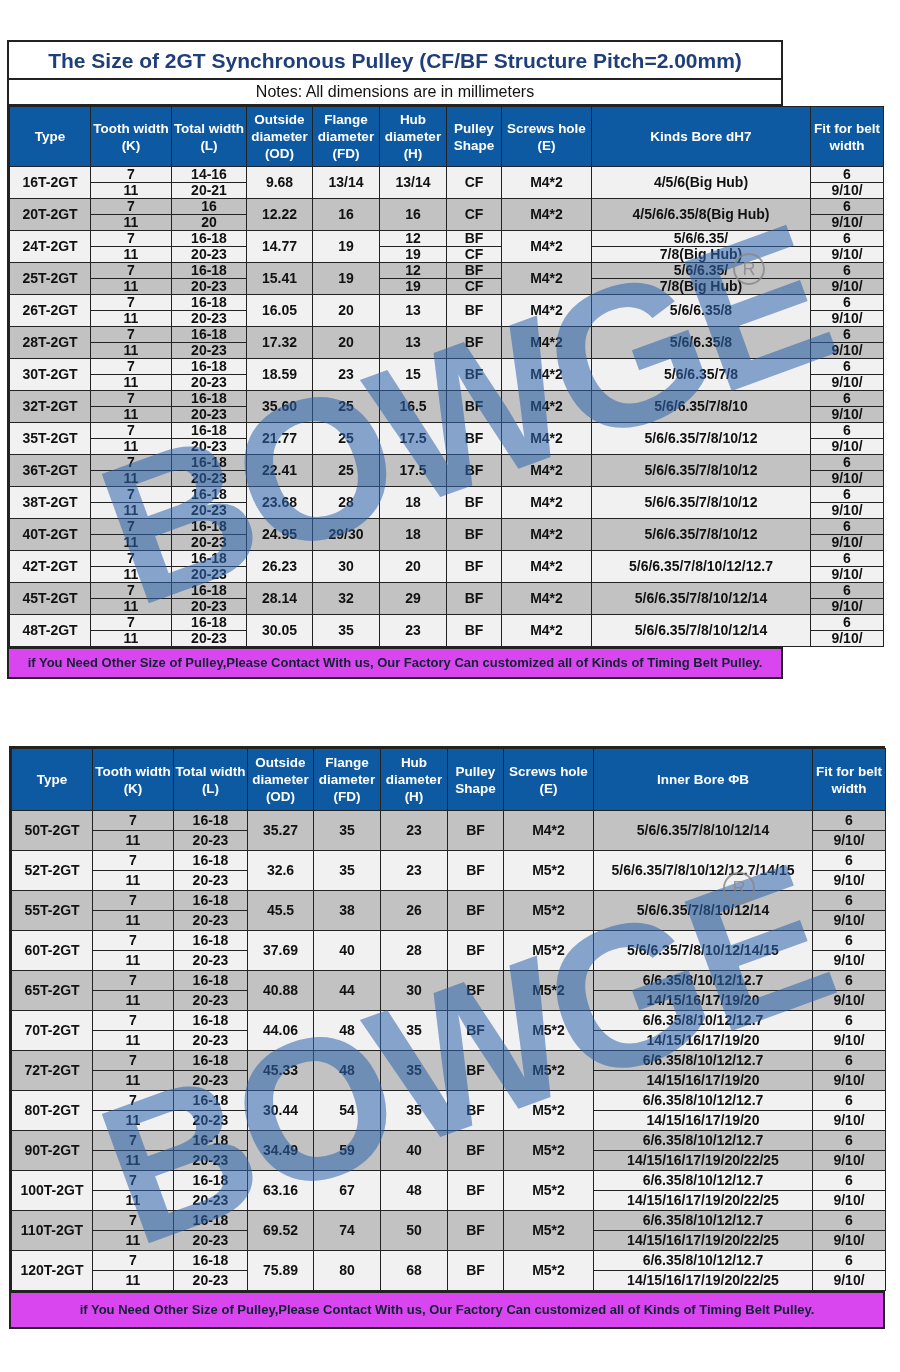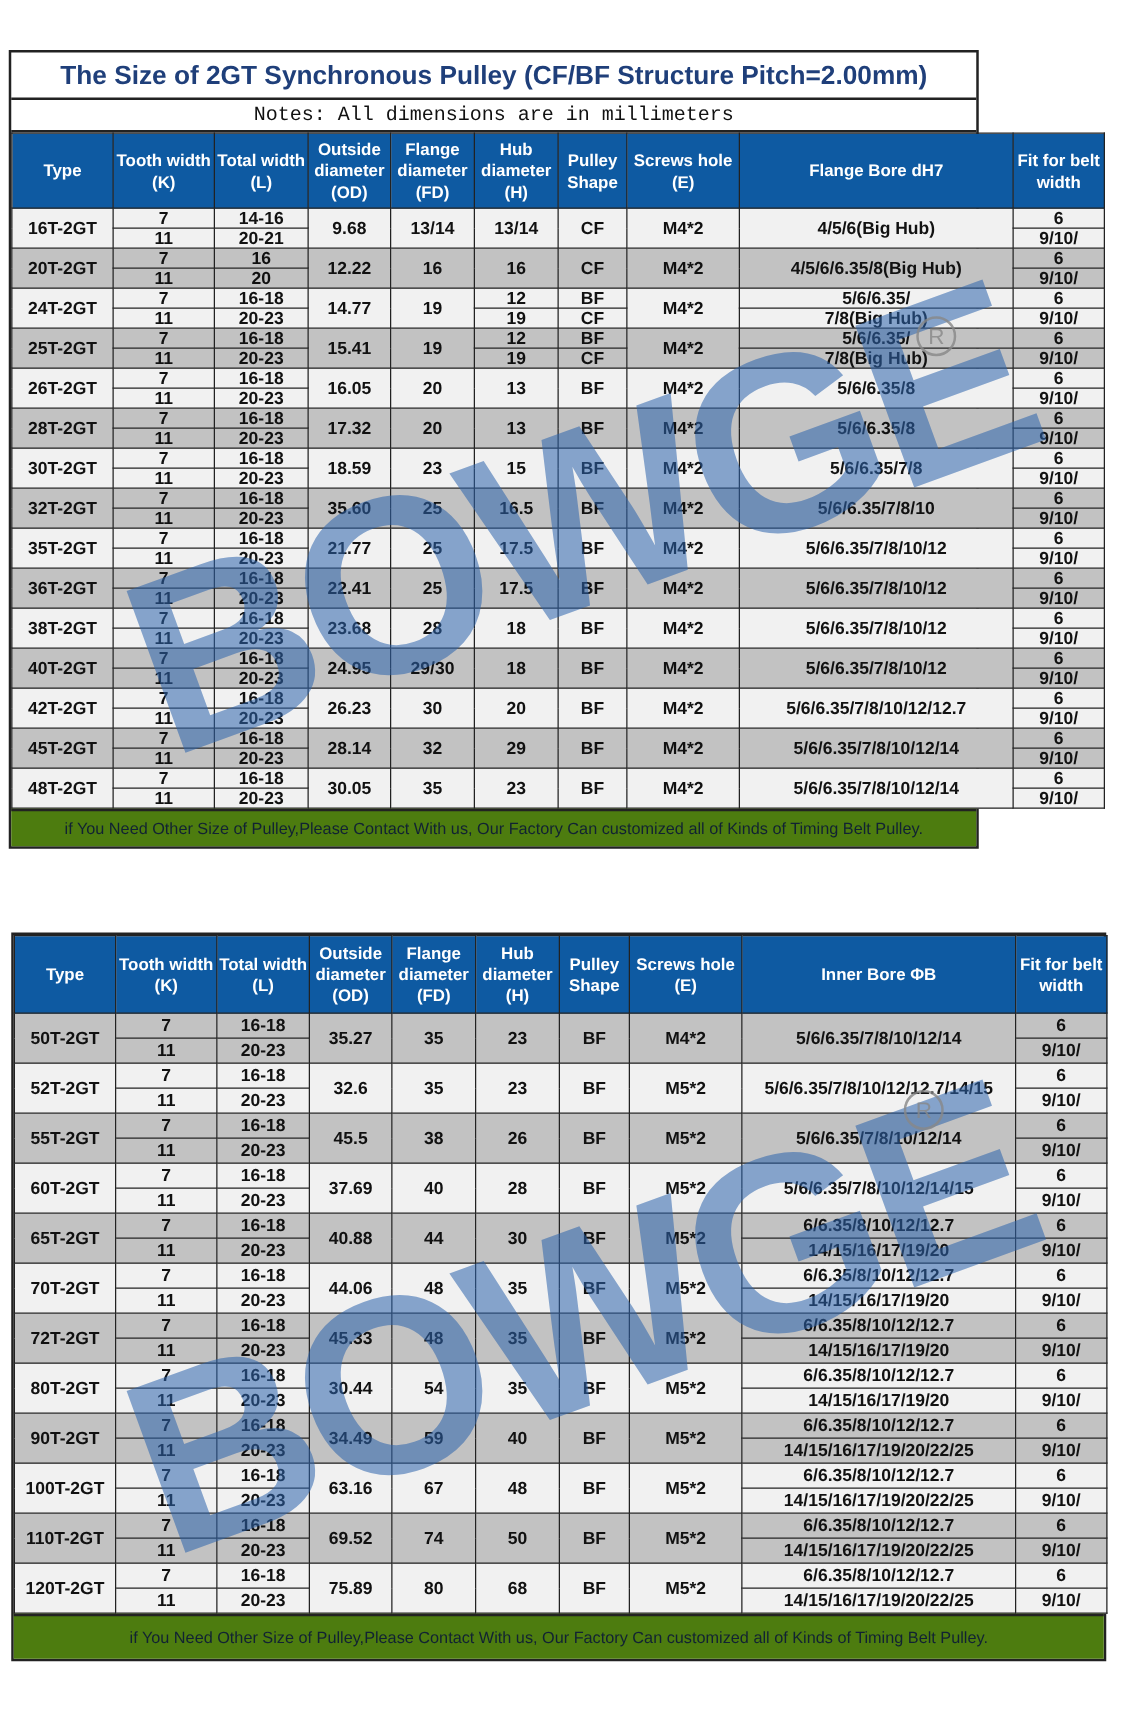--- a/index.html
+++ b/index.html
@@ -1,28 +1,28 @@
 <!DOCTYPE html>
 <html><head>
 <meta charset="utf-8">
 <style>
   html,body{margin:0;padding:0;background:#fff;}
   body{width:900px;height:1372px;position:relative;overflow:hidden;font-family:"Liberation Sans",sans-serif;color:#111;}
   .tbl-wrap{position:absolute;left:7px;width:776px;border:2px solid #222;box-sizing:border-box;background:#fff;}
   #t1{top:40px;}
   #t2{top:746px;left:9px;width:876px;}
   .title{height:36px;line-height:38px;text-align:center;color:#1f3f7a;font-weight:bold;font-size:21px;border-bottom:2px solid #222;}
-  .notes{height:24px;line-height:24px;text-align:center;font-size:16px;border-bottom:2px solid #222;font-family:Liberation Mono, monospace;}
+  .notes{height:24px;line-height:24px;text-align:center;font-size:16px;border-bottom:2px solid #222;}
   table{border-collapse:collapse;width:100%;table-layout:fixed;}
   th{background:#0e5aa2;color:#fff;font-weight:bold;font-size:13.5px;line-height:17px;border:1.5px solid #222;padding:0;}
   td{border:1.5px solid #222;font-weight:bold;font-size:14px;text-align:center;padding:0;line-height:15px;}
   .odd td{background:#f1f1f1;}
   .even td{background:#c2c2c2;}
   .sub{height:15px;}
-  .footer{background:#4d7c0f;color:#123;font-weight:normal;font-size:13px;text-align:center;border-top:2px solid #222;}
+  .footer{background:#d946ef;color:#123;font-weight:bold;font-size:13px;text-align:center;border-top:2px solid #222;}
   #t1 .footer{height:28px;line-height:28px;}
   #t2 .footer{height:34px;line-height:34px;}
   #t2 td{line-height:19px;}
   .watermark{position:absolute;font-weight:bold;color:#2d64ad;opacity:0.55;font-size:200px;letter-spacing:-6px;transform:rotate(-20deg);pointer-events:none;font-family:"Liberation Sans",sans-serif;}
   .reg{position:absolute;width:28px;height:28px;border:2px solid #888;border-radius:50%;color:#888;font-size:18px;line-height:28px;text-align:center;opacity:0.8;}
 </style>
 </head>
 <body>
 
 <div class="tbl-wrap" id="t1">
@@ -44,21 +44,21 @@
     <thead>
         <tr style="height:60px" id="h1">
           <th>Type</th>
           <th>Tooth width (K)</th>
           <th>Total width (L)</th>
           <th>Outside diameter (OD)</th>
           <th>Flange diameter (FD)</th>
           <th>Hub diameter (H)</th>
           <th>Pulley Shape</th>
           <th>Screws hole (E)</th>
-          <th>Flange Bore dH7</th>
+          <th>Kinds Bore dH7</th>
           <th>Fit for belt width</th>
         </tr>
       </thead>
     <tbody id="b1">
         <tr class="odd sub">
           <td rowspan="2">16T-2GT</td>
           <td>7</td>
           <td>14-16</td>
           <td rowspan="2">9.68</td>
           <td rowspan="2">13/14</td>

